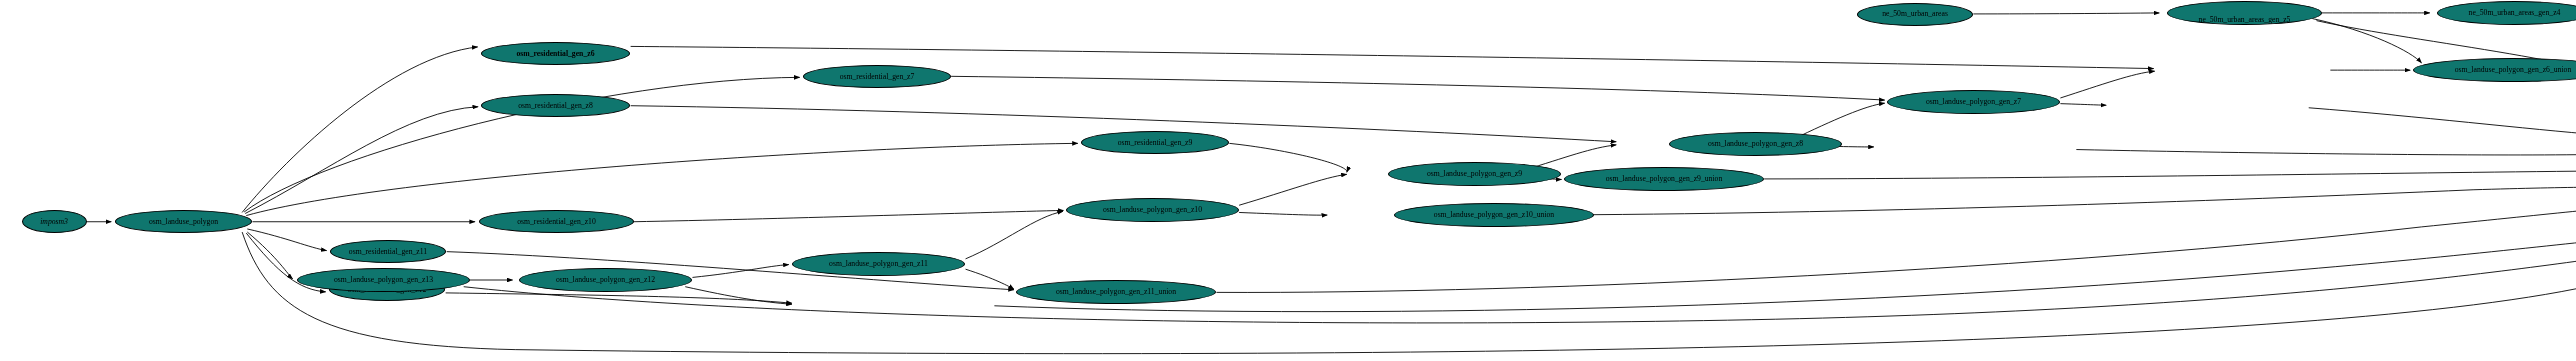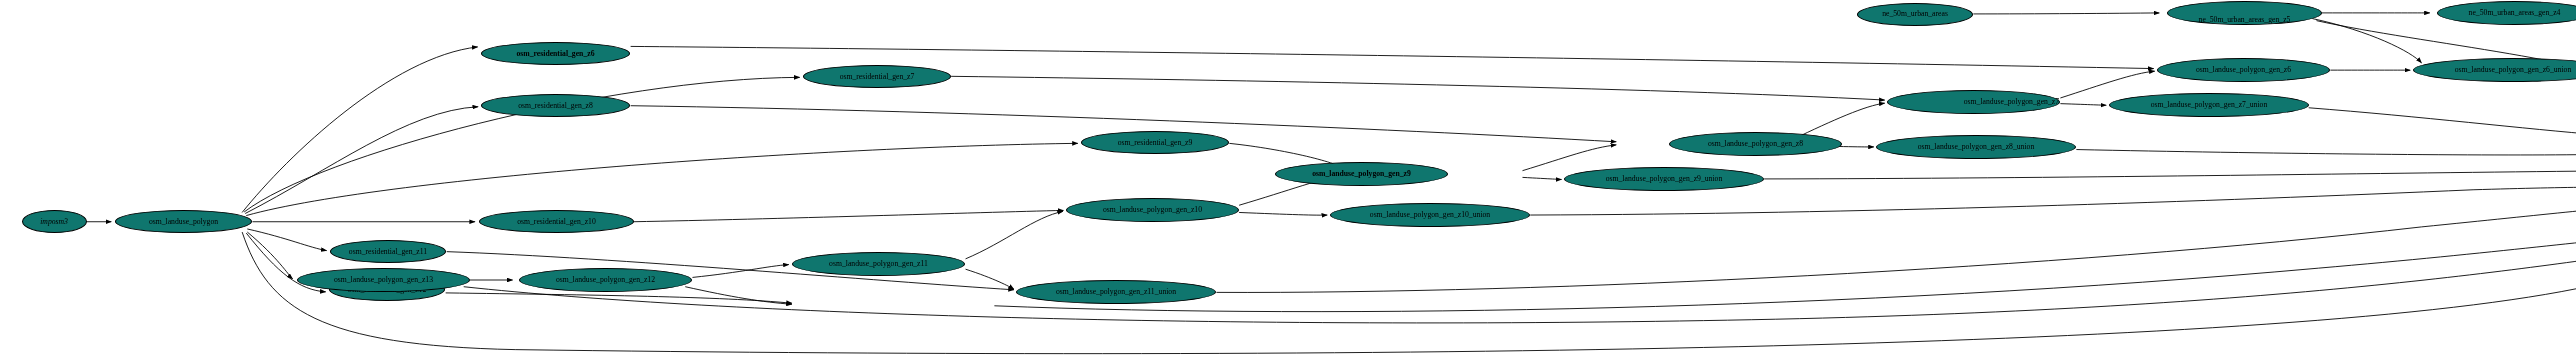--- a/index.html
+++ b/index.html
@@ -157,43 +157,34 @@
     </div>
   <div class="node" style="left: 792px; top: 252px; width: 173px; height: 24px;">
       <span>osm_landuse_polygon_gen_z11</span>
     </div>
   <div class="node" style="left: 1016px; top: 280px; width: 200px; height: 24px;">
       <span>osm_landuse_polygon_gen_z11_union</span>
     </div>
   <div class="node" style="left: 1066px; top: 198px; width: 173px; height: 24px;">
       <span>osm_landuse_polygon_gen_z10</span>
     </div>
-  <div class="node" style="left: 1330px; top: 203px; width: 200px; height: 24px;">
+  <div class="node" style="left: 1394px; top: 203px; width: 200px; height: 24px;">
       <span>osm_landuse_polygon_gen_z10_union</span>
     </div>
-  <div class="node" style="left: 1275px; top: 162px; width: 173px; height: 24px; font-weight: bold;">
+  <div class="node" style="left: 1388px; top: 162px; width: 173px; height: 24px;">
       <span>osm_landuse_polygon_gen_z9</span>
     </div>
   <div class="node" style="left: 1564px; top: 167px; width: 200px; height: 24px;">
       <span>osm_landuse_polygon_gen_z9_union</span>
     </div>
   <div class="node" style="left: 1669px; top: 132px; width: 173px; height: 24px;">
       <span>osm_landuse_polygon_gen_z8</span>
     </div>
-  <div class="node" style="left: 1876px; top: 135px; width: 200px; height: 24px;">
-      <span>osm_landuse_polygon_gen_z8_union</span>
-    </div>
-  <div class="node" style="left: 1887px; top: 90px; width: 173px; height: 24px; justify-content: flex-end;">
+  <div class="node" style="left: 1887px; top: 90px; width: 173px; height: 24px;">
       <span>osm_landuse_polygon_gen_z7</span>
-    </div>
-  <div class="node" style="left: 2109px; top: 93px; width: 200px; height: 24px;">
-      <span>osm_landuse_polygon_gen_z7_union</span>
-    </div>
-  <div class="node" style="left: 2157px; top: 58px; width: 173px; height: 24px;">
-      <span>osm_landuse_polygon_gen_z6</span>
     </div>
   <div class="node" style="left: 2413px; top: 58px; width: 200px; height: 24px;">
       <span>osm_landuse_polygon_gen_z6_union</span>
     </div>
   <div class="node" style="left: 1857px; top: 2.6px; width: 116px; height: 23px;">
       <span>ne_50m_urban_areas</span>
     </div>
   <div class="node" style="left: 2167px; top: 1px; width: 155px; height: 24px; align-items: flex-end;">
       <span>ne_50m_urban_areas_gen_z5</span>
     </div>

